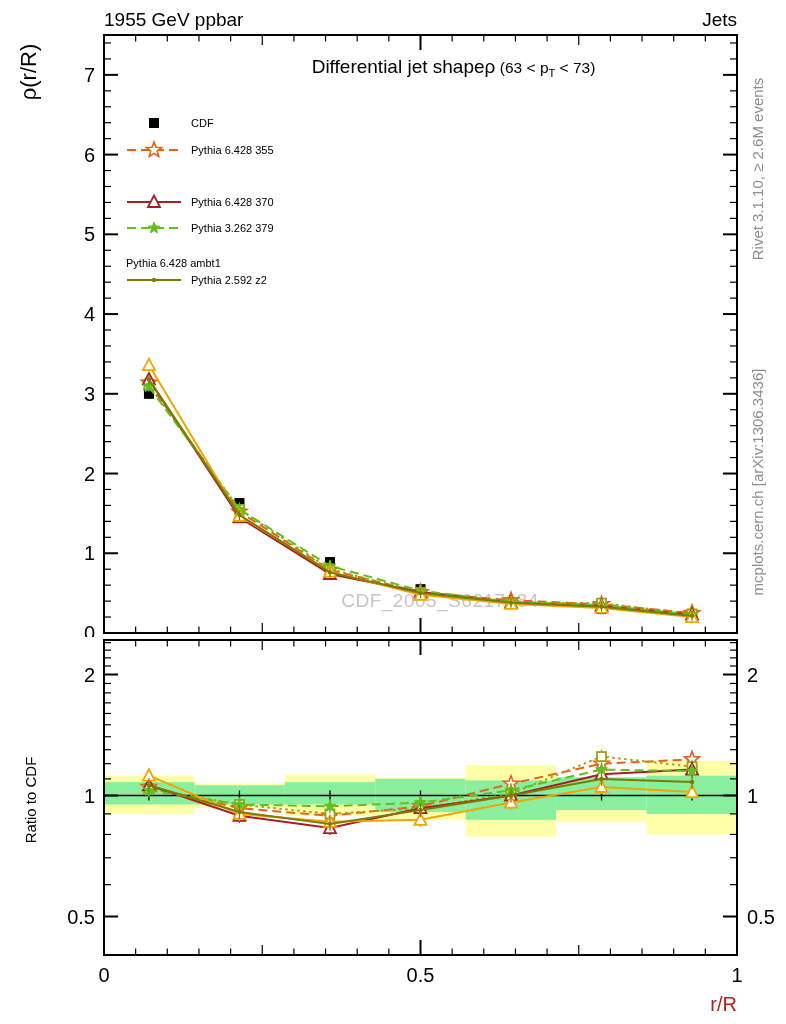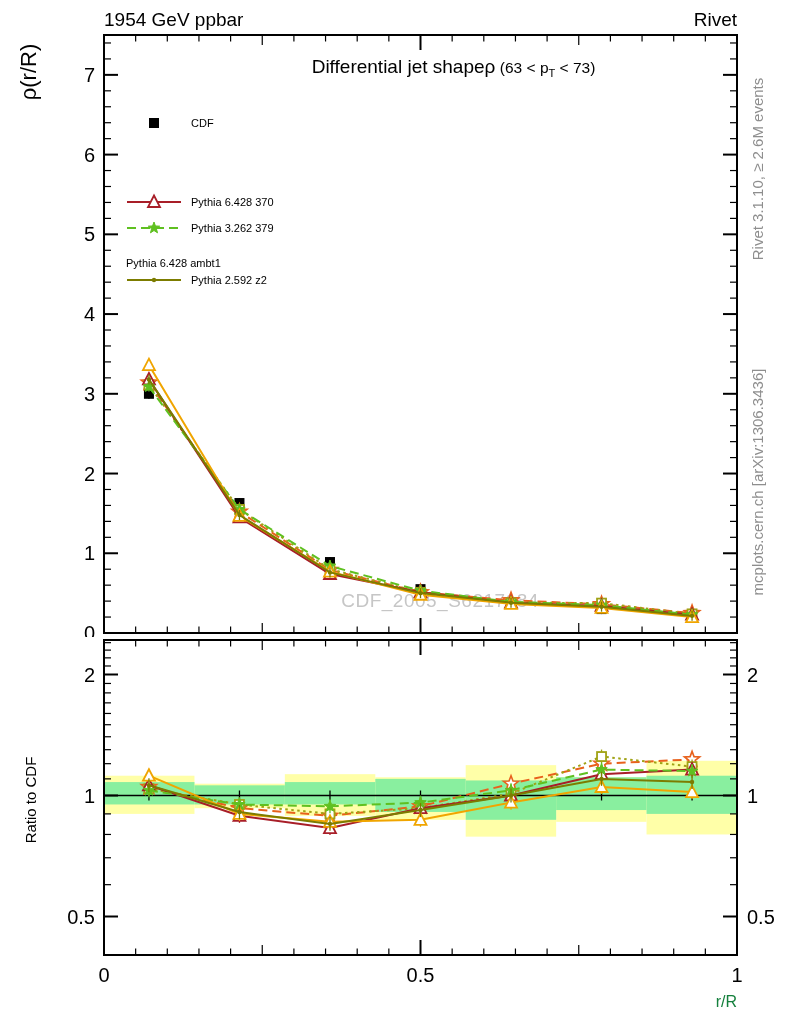--- a/index.html
+++ b/index.html
@@ -10,34 +10,34 @@
   .hdr{font-size:19px;color:#000;}
   .hdr-row{left:104px;width:633px;top:9px;display:flex;justify-content:space-between;}
   .ylab-main{font-size:22px;color:#000;}
   .ylab-ratio{font-size:15px;color:#000;}
   .credit{font-size:15px;color:#8e8e8e;}
   .wm{font-size:19px;color:#c6c6c6;letter-spacing:0.5px;transform:translate(-50%,-50%);white-space:nowrap;}
   .title-wrap{left:104px;width:699px;top:56px;text-align:center;color:#000;white-space:nowrap;}
   .title-main{font-size:19px;}
   .title-cut{font-size:15.5px;}
   .title-cut sub{font-size:11px;}
-  .xlab{font-size:16px;color:#15803d;}
+  .xlab{font-size:20px;color:#b91c1c;}
   .legend-row{position:absolute;left:126px;display:flex;align-items:center;gap:9px;height:22px;}
   .legend-label{font-size:11px;color:#000;line-height:22px;}
   svg{display:block;}
   #plot{position:absolute;left:0;top:0;}
 </style>
 </head>
 <body>
 
 <div id="fig">
 
   <div class="abs hdr-row">
-    <span class="hdr">1954 GeV ppbar</span>
-    <span class="hdr">Rivet</span>
+    <span class="hdr">1955 GeV ppbar</span>
+    <span class="hdr">Jets</span>
   </div>
 
   <div class="abs rot ylab-main" style="left:29px;top:72px;">ρ(r/R)</div>
 
   <div class="abs rot credit" style="left:757px;top:169px;">Rivet 3.1.10, ≥ 2.6M events</div>
   <div class="abs rot credit" style="left:757px;top:482px;">mcplots.cern.ch [arXiv:1306.3436]</div>
 
   <div class="abs title-wrap">
     <span class="title-main">Differential jet shapeρ</span>
     <span class="title-cut">
@@ -493,20 +493,27 @@
       <line x1="692.057" y1="775.065211200962" x2="692.057" y2="789.065211200962" stroke="#7c7c00" stroke-width="1.3"></line>
       <circle cx="692.057" cy="782.065211200962" r="2.2" fill="#7c7c00"></circle>
     </svg>
 
   <div class="legend-row" style="top:112px;">
     <svg class="lg" width="56" height="20">
         <rect x="23" y="5" width="10" height="10" fill="#000000"></rect>
       </svg>
     <span class="legend-label">CDF</span>
   </div>
+  <div class="legend-row" style="top:139px;">
+    <svg class="lg" width="56" height="20">
+        <line x1="1" y1="10" x2="55" y2="10" stroke="#e8611c" stroke-width="2" stroke-dasharray="9,5"></line>
+        <path d="M28.00 2.00L29.97 7.28L35.61 7.53L31.20 11.04L32.70 16.47L28.00 13.36L23.30 16.47L24.80 11.04L20.39 7.53L26.03 7.28Z" fill="#fff" stroke="#e8611c" stroke-width="1.6"></path>
+      </svg>
+    <span class="legend-label">Pythia 6.428 355</span>
+  </div>
   <div class="legend-row" style="top:191px;">
     <svg class="lg" width="56" height="20">
         <line x1="1" y1="10" x2="55" y2="10" stroke="#a81e28" stroke-width="2"></line>
         <path d="M28 3.5L34 15L22 15Z" fill="#fff" stroke="#a81e28" stroke-width="1.8"></path>
       </svg>
     <span class="legend-label">Pythia 6.428 370</span>
   </div>
   <div class="legend-row" style="top:217px;">
     <svg class="lg" width="56" height="20">
         <line x1="1" y1="10" x2="55" y2="10" stroke="#5fc020" stroke-width="2" stroke-dasharray="9,5"></line>

